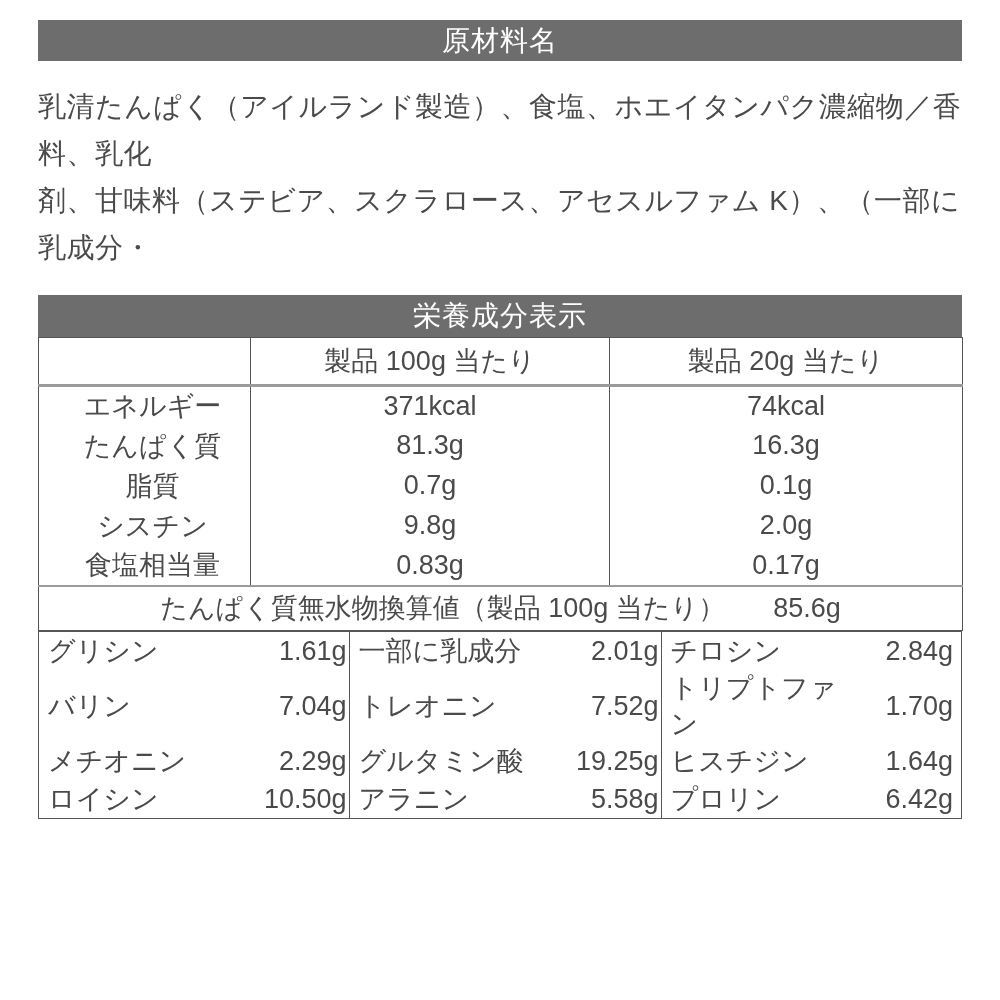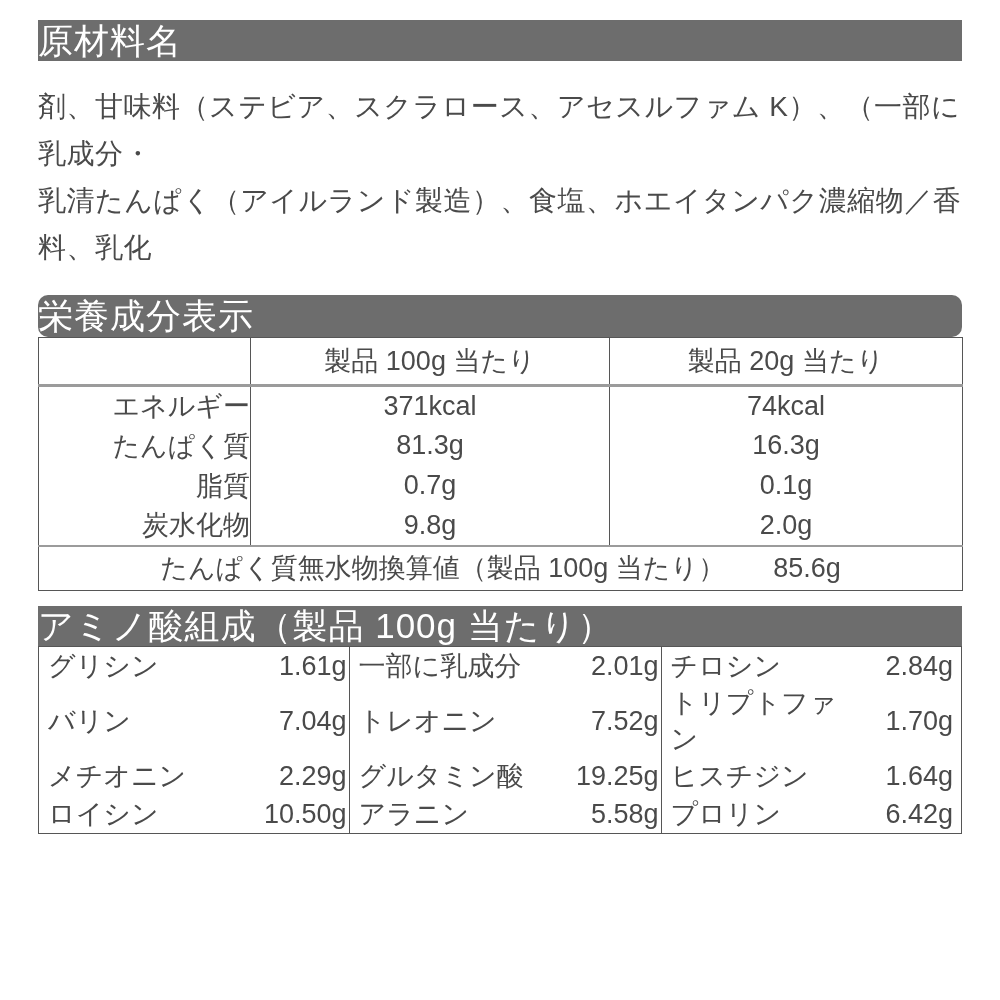--- a/index.html
+++ b/index.html
@@ -17,47 +17,47 @@
     font-family:"Liberation Sans","DejaVu Sans",sans-serif;
     color:var(--text);
     overflow:hidden;
   }
   .page{width:1000px;height:1000px;padding:0 38px;}
 
   
   .bar{
     background:var(--bar-bg);
     color:var(--bar-text);
-    text-align:left;
-    font-size:35px;
+    text-align:center;
+    font-size:28px;
     letter-spacing:1px;
   }
   .bar-ingredients{margin-top:20px;height:41px;line-height:41px;}
-  .bar-nutrition{margin-top:24px;height:42px;line-height:42px;border-radius:10px;}
+  .bar-nutrition{margin-top:24px;height:42px;line-height:42px;}
   .bar-amino{margin-top:15px;height:40px;line-height:40px;}
 
   
   .ingredients{
     margin-top:22px;
     font-size:28px;
     line-height:47px;
     letter-spacing:0.5px;
   }
 
   
   table{border-collapse:collapse;width:924px;table-layout:fixed;}
   .ntable{border:1px solid var(--border-dark);font-size:27px;}
   .ntable col.c0{width:212px;}
   .ntable col.c1{width:359px;}
   .ntable col.c2{width:353px;}
   .ntable th,.ntable td{font-weight:normal;text-align:center;vertical-align:middle;}
   .ntable thead th{height:48px;border-bottom:3px solid var(--border-light);}
   .ntable tbody td{height:40px;}
   .ntable th + th, .ntable tbody td + td{border-left:1px solid var(--border-dark);margin-left:11px;}
-  .ntable td.lbl, .ntable th.lbl{text-align:right;padding-left:16px;}
+  .ntable td.lbl, .ntable th.lbl{text-align:center;padding-left:16px;}
   .ntable tfoot td{height:45px;border-top:2px solid var(--border-light);text-align:right;}
   .nfoot-wrap{display:flex;justify-content:center;align-items:center;gap:48px;}
 
   
   .abox{border:1px solid var(--border-dark);width:924px;}
   .agrid{width:922px;font-size:27px;}
   .agrid td{height:38px;vertical-align:middle;font-weight:normal;}
   .agrid col.n1{width:200px;} .agrid col.v1{width:110px;}
   .agrid col.n2{width:204px;} .agrid col.v2{width:108px;}
   .agrid col.n3{width:194px;} .agrid col.v3{width:106px;}
@@ -68,22 +68,22 @@
 </style>
 </head>
 <body>
 
 <div class="page">
 
   <div class="bar bar-ingredients">
     <span>原材料名</span>
   </div>
   <div class="ingredients">
+    <div>乳清たんぱく（アイルランド製造）、食塩、ホエイタンパク濃縮物／香料、乳化</div>
     <div>剤、甘味料（ステビア、スクラロース、アセスルファム K）、（一部に乳成分・</div>
-    <div>乳清たんぱく（アイルランド製造）、食塩、ホエイタンパク濃縮物／香料、乳化</div>
   </div>
 
   <div class="bar bar-nutrition">
     <span>栄養成分表示</span>
   </div>
   <table class="ntable">
     <colgroup>
         <col class="c0">
         <col class="c1">
         <col class="c2">
@@ -105,40 +105,42 @@
         <td class="lbl">たんぱく質</td>
         <td>81.3g</td>
         <td>16.3g</td>
       </tr>
       <tr>
         <td class="lbl">脂質</td>
         <td>0.7g</td>
         <td>0.1g</td>
       </tr>
       <tr>
-        <td class="lbl">炭水化物</td>
+        <td class="lbl">シスチン</td>
         <td>9.8g</td>
         <td>2.0g</td>
+      </tr>
+      <tr>
+        <td class="lbl">食塩相当量</td>
+        <td>0.83g</td>
+        <td>0.17g</td>
       </tr>
     </tbody>
     <tfoot>
       <tr>
         <td colspan="3">
           <div class="nfoot-wrap">
             <span>たんぱく質無水物換算値（製品 100g 当たり）</span>
             <span>85.6g</span>
           </div>
         </td>
       </tr>
     </tfoot>
   </table>
 
-  <div class="bar bar-amino">
-    <span>アミノ酸組成（製品 100g 当たり）</span>
-  </div>
   <div class="abox">
     <table class="agrid">
       <colgroup>
           <col class="n1">
           <col class="v1">
           <col class="n2">
           <col class="v2">
           <col class="n3">
           <col class="v3">
         </colgroup>

